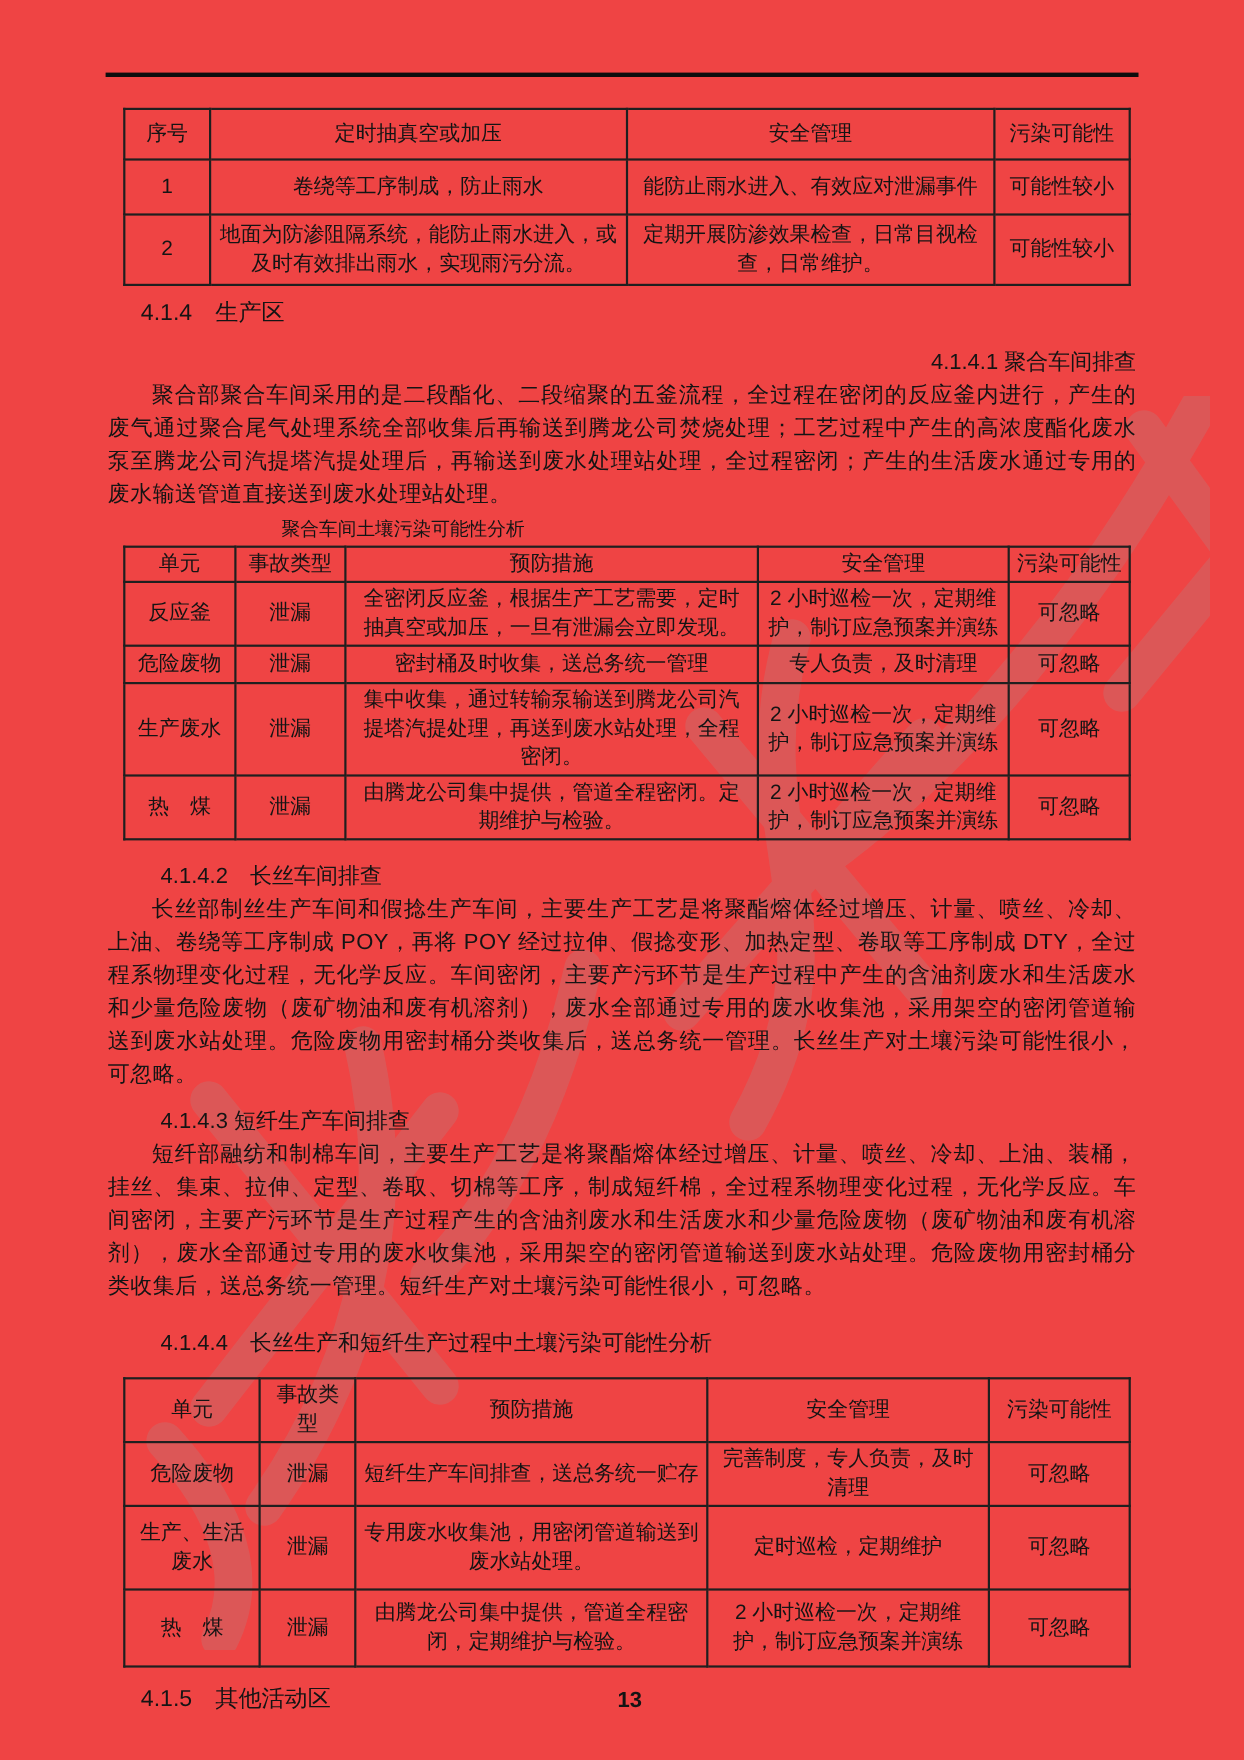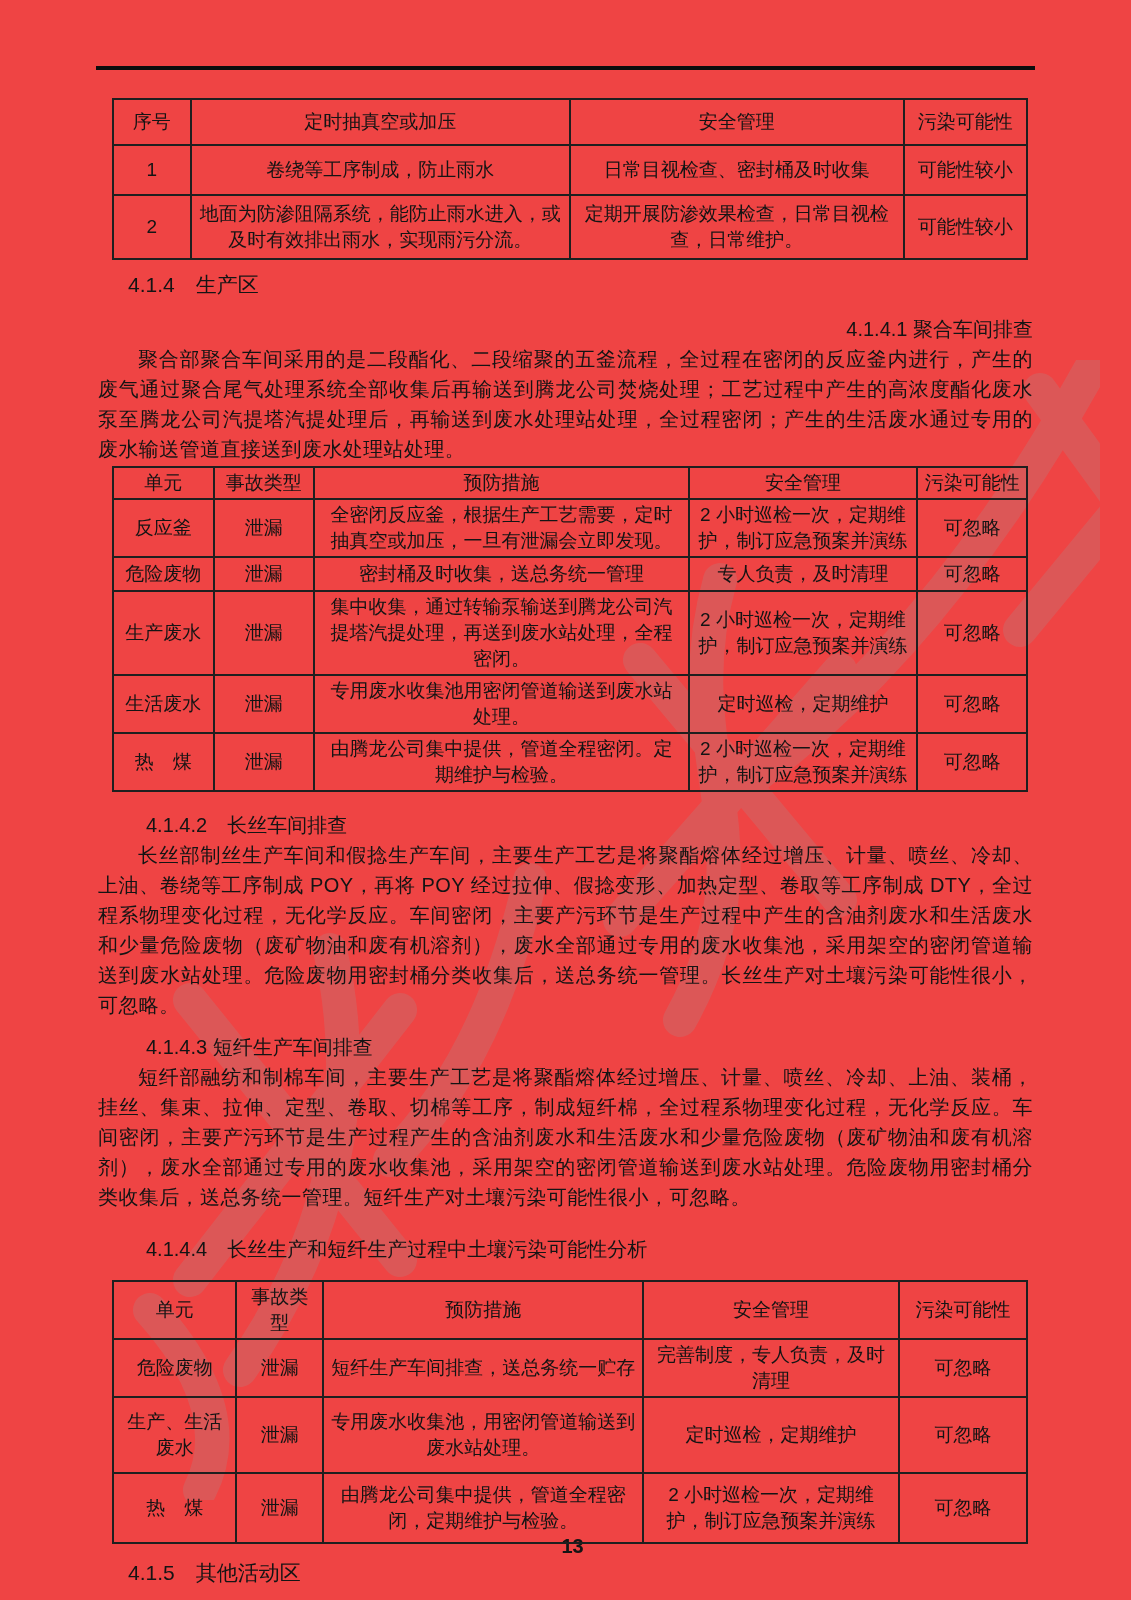--- a/index.html
+++ b/index.html
@@ -120,36 +120,37 @@
       <tbody>
           <tr class="hd">
         <td>序号</td>
         <td>定时抽真空或加压</td>
         <td>安全管理</td>
         <td>污染可能性</td>
       </tr>
       <tr class="r1">
         <td>1</td>
         <td>卷绕等工序制成，防止雨水</td>
-        <td>日常目视检查、密封桶及时收集</td>
+        <td>能防止雨水进入、有效应对泄漏事件</td>
         <td>可能性较小</td>
       </tr>
       <tr class="r2">
         <td>2</td>
         <td>地面为防渗阻隔系统，能防止雨水进入，或及时有效排出雨水，实现雨污分流。</td>
         <td>定期开展防渗效果检查，日常目视检查，日常维护。</td>
         <td>可能性较小</td>
       </tr>
     </tbody>
       </table>
 
     <div class="h3 mt10">4.1.4　生产区</div>
     <div class="h4 mt2">4.1.4.1 聚合车间排查</div>
     <p class="para">聚合部聚合车间采用的是二段酯化、二段缩聚的五釜流程，全过程在密闭的反应釜内进行，产生的废气通过聚合尾气处理系统全部收集后再输送到腾龙公司焚烧处理；工艺过程中产生的高浓度酯化废水泵至腾龙公司汽提塔汽提处理后，再输送到废水处理站处理，全过程密闭；产生的生活废水通过专用的废水输送管道直接送到废水处理站处理。</p>
 
+    <div class="tbl-caption">聚合车间土壤污染可能性分析</div>
 
     <table class="doc-table" id="table2">
       <colgroup>
           <col style="width:11%">
           <col style="width:11%">
           <col style="width:41%">
           <col style="width:25%">
           <col style="width:12%">
         </colgroup>
       <tbody>
@@ -174,27 +175,20 @@
         <td>专人负责，及时清理</td>
         <td>可忽略</td>
       </tr>
       <tr class="tall">
         <td>生产废水</td>
         <td>泄漏</td>
         <td>集中收集，通过转输泵输送到腾龙公司汽提塔汽提处理，再送到废水站处理，全程密闭。</td>
         <td>2 小时巡检一次，定期维护，制订应急预案并演练</td>
         <td>可忽略</td>
       </tr>
-      <tr class="short">
-        <td>生活废水</td>
-        <td>泄漏</td>
-        <td>专用废水收集池用密闭管道输送到废水站处理。</td>
-        <td>定时巡检，定期维护</td>
-        <td>可忽略</td>
-      </tr>
       <tr class="tall">
         <td>热　煤</td>
         <td>泄漏</td>
         <td>由腾龙公司集中提供，管道全程密闭。定期维护与检验。</td>
         <td>2 小时巡检一次，定期维护，制订应急预案并演练</td>
         <td>可忽略</td>
       </tr>
     </tbody>
       </table>
 

